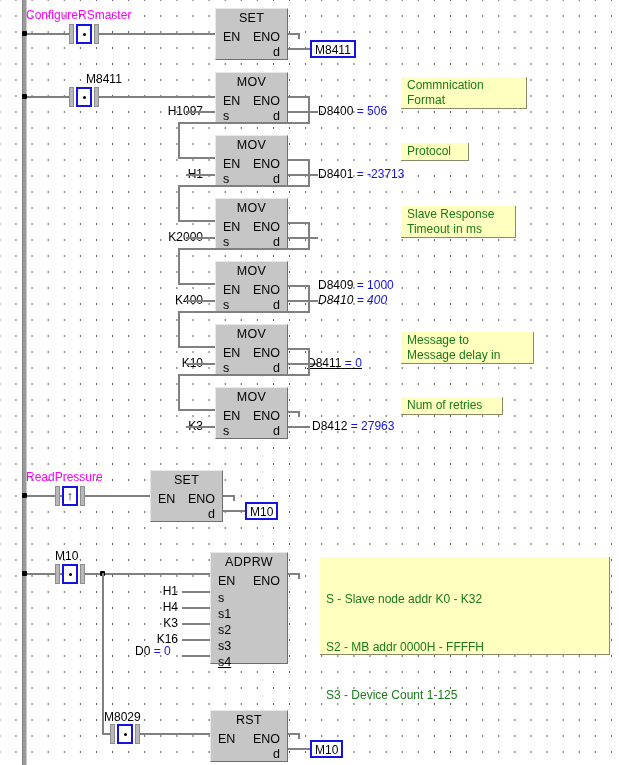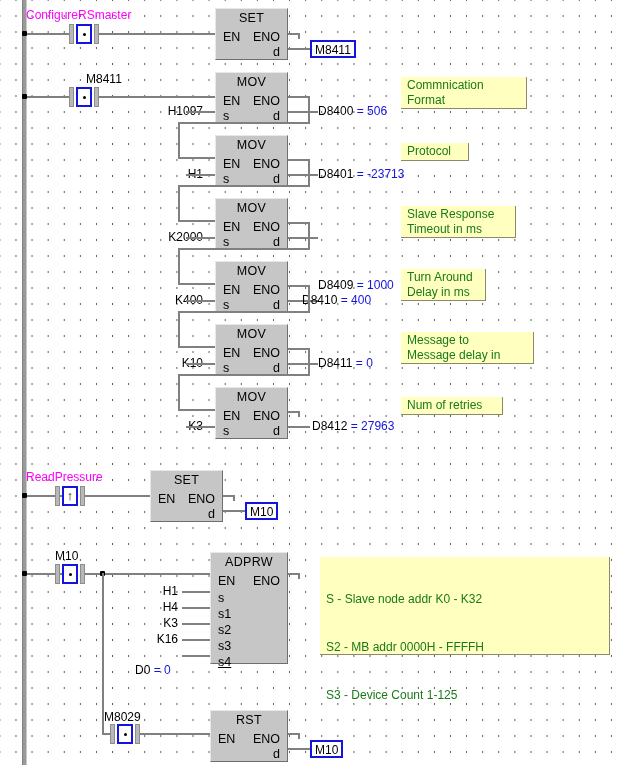--- a/index.html
+++ b/index.html
@@ -199,44 +199,42 @@
   <div class="fb" style="left:215px;top:261px;width:73px;height:52px;">
     <div class="name">MOV</div>
     <div class="en" style="top:21px;">EN</div>
     <div class="eno" style="top:21px;">ENO</div>
     <div class="pin-l" style="top:36px;">s</div>
     <div class="pin-r" style="top:36px;">d</div>
   </div>
   <div class="operand" style="left:138px;top:293px;width:65px;">K400</div>
   <div class="wh" style="left:186px;top:300px;width:29px;"></div>
   <div class="wh" style="left:288px;top:300px;width:30px;"></div>
-  <div class="dest" style="left:302px;top:293px;">
+  <div class="dest" style="left:318px;top:293px;font-style:italic;">
     <span>D8410</span>
     <span class="eq">=</span>
     <span class="val">400</span>
   </div>
   <div class="wh" style="left:288px;top:285px;width:22px;"></div>
   <div class="wv" style="left:308px;top:285px;height:28px;"></div>
   <div class="wh" style="left:178px;top:311px;width:132px;"></div>
   <div class="wv" style="left:178px;top:311px;height:37px;"></div>
   <div class="wh" style="left:178px;top:346px;width:37px;"></div>
-  <div class="cmt" style="left:401px;top:269px;width:85px;height:32px;">Turn Around
-Delay in ms</div>
 
   <div class="fb" style="left:215px;top:324px;width:73px;height:52px;">
     <div class="name">MOV</div>
     <div class="en" style="top:21px;">EN</div>
     <div class="eno" style="top:21px;">ENO</div>
     <div class="pin-l" style="top:36px;">s</div>
     <div class="pin-r" style="top:36px;">d</div>
   </div>
   <div class="operand" style="left:143px;top:356px;width:60px;">K10</div>
   <div class="wh" style="left:186px;top:363px;width:29px;"></div>
   <div class="wh" style="left:288px;top:363px;width:30px;"></div>
-  <div class="dest" style="left:318px;top:356px;">
+  <div class="dest" style="left:307px;top:356px;text-decoration:underline;">
     <span>D8411</span>
     <span class="eq">=</span>
     <span class="val">0</span>
   </div>
   <div class="wh" style="left:288px;top:348px;width:22px;"></div>
   <div class="wv" style="left:308px;top:348px;height:28px;"></div>
   <div class="wh" style="left:178px;top:374px;width:132px;"></div>
   <div class="wv" style="left:178px;top:374px;height:37px;"></div>
   <div class="wh" style="left:178px;top:409px;width:37px;"></div>
   <div class="cmt" style="left:401px;top:332px;width:133px;height:32px;">Message to
@@ -312,21 +310,21 @@
   <div class="wv" style="left:298px;top:573px;height:6px;"></div>
 
   <div class="operand" style="left:120px;top:584px;width:58px;">H1</div>
   <div class="wh" style="left:182px;top:591px;width:28px;"></div>
   <div class="operand" style="left:120px;top:600px;width:58px;">H4</div>
   <div class="wh" style="left:182px;top:607px;width:28px;"></div>
   <div class="operand" style="left:120px;top:616px;width:58px;">K3</div>
   <div class="wh" style="left:182px;top:623px;width:28px;"></div>
   <div class="operand" style="left:120px;top:632px;width:58px;">K16</div>
   <div class="wh" style="left:182px;top:639px;width:28px;"></div>
-  <div class="dest" style="left:135px;top:663px;">
+  <div class="dest" style="left:135px;top:644px;">
     <span>D0</span>
     <span class="eq">=</span>
     <span class="val">0</span>
   </div>
   <div class="wh" style="left:182px;top:655px;width:28px;"></div>
 
   <div class="cmt big" style="left:320px;top:557px;width:290px;height:98px;">
     <div>S - Slave node addr K0 - K32</div>
     <div>S2 - MB addr 0000H - FFFFH</div>
     <div>S3 - Device Count 1-125</div>

